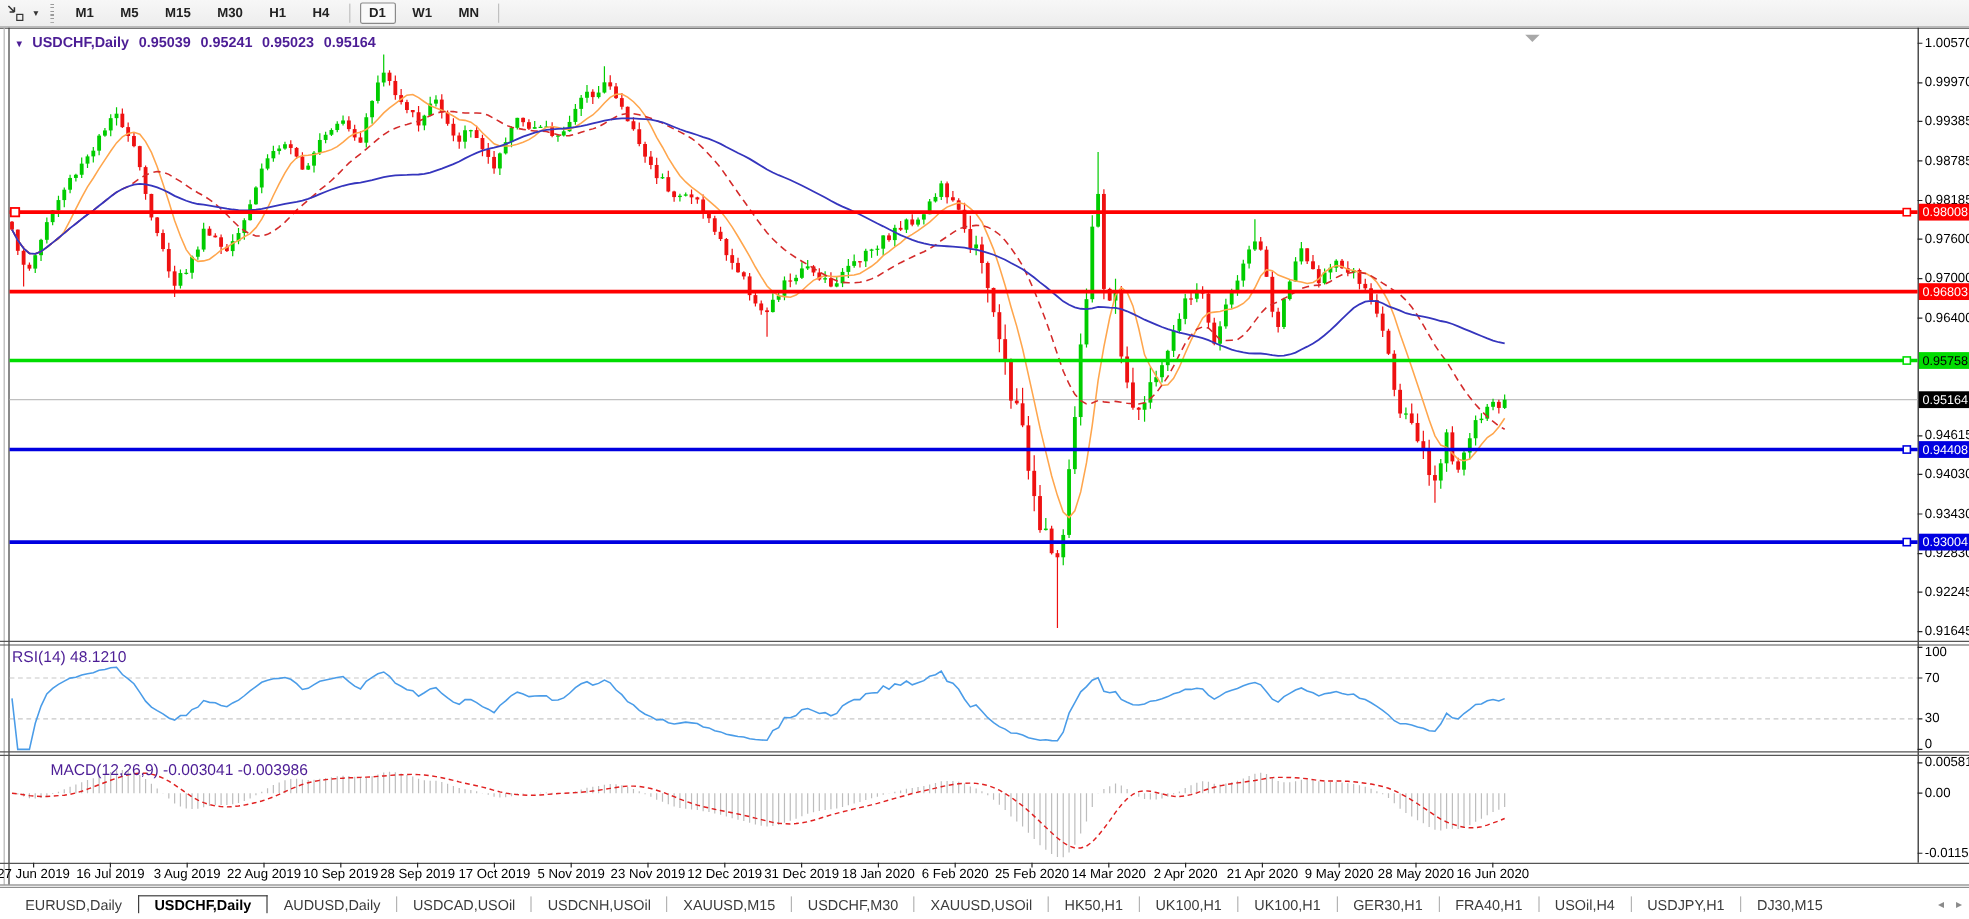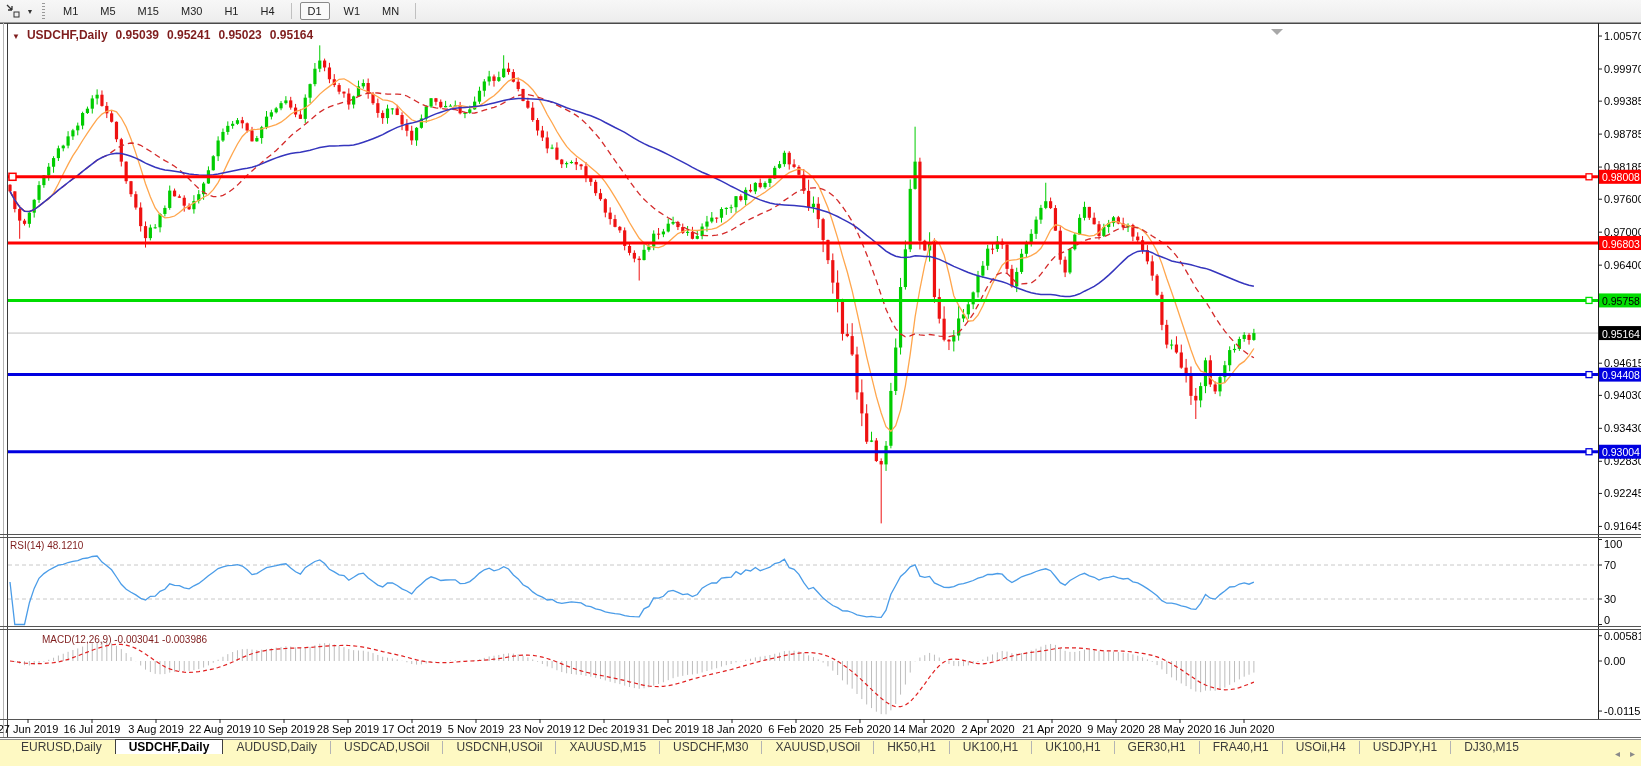--- a/index.html
+++ b/index.html
@@ -1,39 +1,39 @@
 <!DOCTYPE html>
 <html><head>
 <meta charset="utf-8">
 <style>
   html,body{margin:0;padding:0;width:1641px;height:766px;overflow:hidden;
     background:#e8e8e8;font-family:"Liberation Sans",sans-serif;}
   
   .toolbar{height:22px;background:linear-gradient(#f7f7f7,#ededed);
-    border-bottom:1px solid #9a9a9a;display:flex;align-items:center;font-size:11px;color:#222;}
+    border-bottom:1px solid #9a9a9a;display:flex;align-items:center;font-size:11px;color:#222;font-weight:bold;}
   .tb-icon{width:20px;height:18px;margin-left:3px;display:flex;align-items:center;justify-content:center;}
   .tb-caret{font-size:7px;color:#333;width:14px;text-align:center;}
   .tb-grip{width:5px;height:16px;margin:0 6px 0 4px;
     background:repeating-linear-gradient(to bottom,#9a9a9a 0 1px,transparent 1px 3px);
     background-size:3px 100%;background-repeat:repeat-y;background-position:1px 0;}
   .tb-btn{padding:2px 7px;margin:0 3px;border:1px solid transparent;border-radius:2px;cursor:default;}
   .tb-btn.active{border:1px solid #8a8a8a;background:#fafafa;}
   .tb-sep{width:1px;height:16px;background:#c0c0c0;margin:0 5px;}
   
   #chart-region{position:relative;width:1641px;height:716px;background:#ffffff;}
   #chart-svg{position:absolute;left:0;top:0;}
-  .overlay{position:absolute;z-index:5;white-space:nowrap;color:#7f1d1d;}
+  .overlay{position:absolute;z-index:5;white-space:nowrap;color:#4c1d95;}
   #chart-title{left:12px;top:5px;font-size:12px;font-weight:700;}
   #chart-title .caret{font-size:8px;margin-right:7px;font-weight:400;}
   #chart-title .num{margin-left:8px;}
-  #rsi-label{left:10px;top:517px;font-size:10px;}
-  #macd-label{left:10px;top:611px;font-size:10px;padding-left:32px;}
+  #rsi-label{left:10px;top:517px;font-size:13px;}
+  #macd-label{left:10px;top:611px;font-size:13px;padding-left:32px;}
   
-  .tabbar{height:27px;background:#fef9c3;border-top:1px solid #8f8f8f;display:flex;
-    align-items:flex-start;font-size:12px;color:#3c3c3c;position:relative;}
+  .tabbar{height:27px;background:#ffffff;border-top:1px solid #8f8f8f;display:flex;
+    align-items:center;font-size:12px;color:#3c3c3c;position:relative;}
   .tabbar-pad{width:8px;}
   .tab{display:flex;align-items:center;padding:0 13px;cursor:default;}
   .tab.active{background:#ffffff;border:1px solid #3f3f3f;border-bottom:none;
     font-weight:700;color:#000;margin-top:-1px;}
   .tab-div{width:1px;height:13px;background:#b4b4b4;align-self:center;}
   .tab-scroll{position:absolute;right:6px;top:0;height:100%;display:flex;align-items:center;gap:10px;
     color:#8a8a8a;font-size:10px;}
 </style>
 </head>
 <body>

